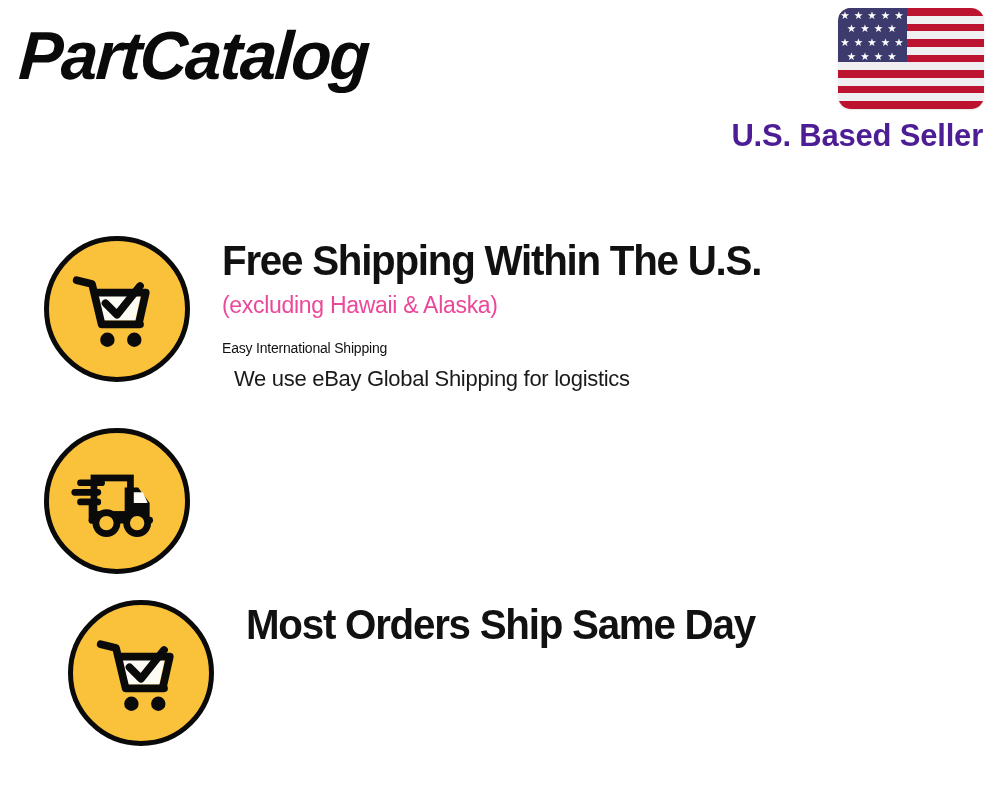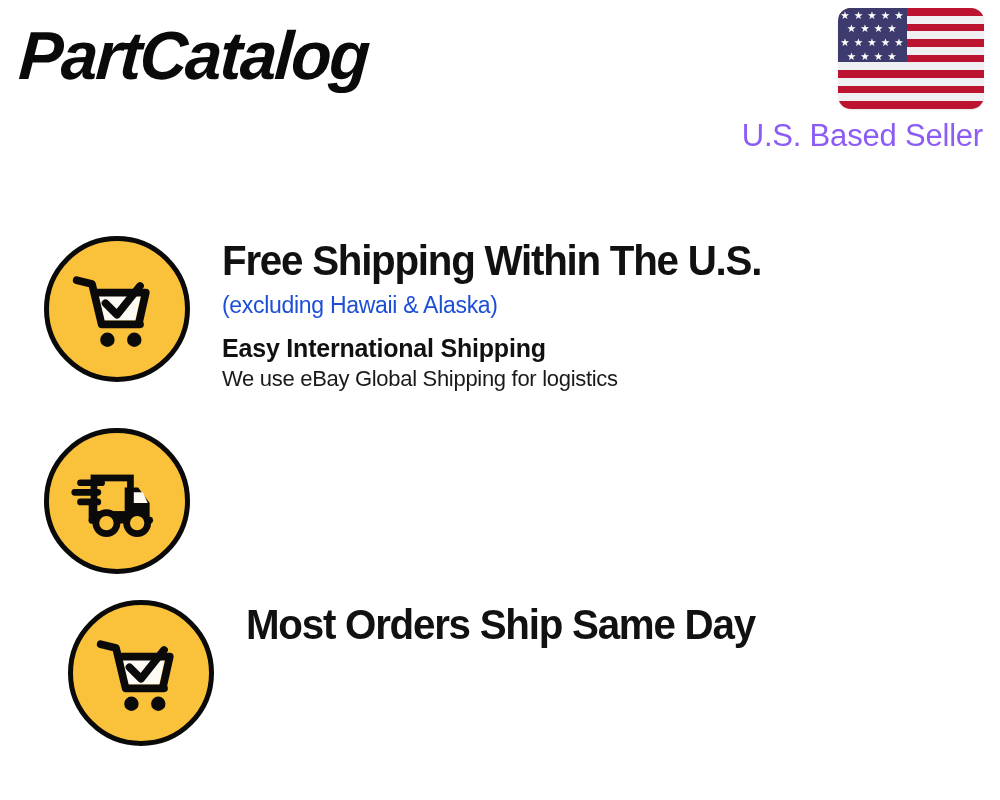--- a/index.html
+++ b/index.html
@@ -111,25 +111,25 @@
     position: absolute;
     color: #ffffff;
     font-size: 10.5px;
     line-height: 10.5px;
     transform: translate(-50%, -50%);
   }
   .seller-label {
     display: block;
     margin-top: 5px;
     font-family: "Liberation Sans", sans-serif;
-    font-weight: 400;
+    font-weight: 700;
     font-size: 31px;
     line-height: 36px;
     letter-spacing: -0.2px;
-    color: #8b5cf6;
+    color: #4c1d95;
     white-space: nowrap;
     text-align: right;
     padding-right: 1px;
   }
 
   
   .features {
     position: absolute;
     left: 0;
     top: 200px;
@@ -185,43 +185,44 @@
     white-space: nowrap;
     transform: scaleX(0.96);
     transform-origin: left center;
   }
   .feature-sub {
     font-family: "Liberation Sans", sans-serif;
     font-weight: 400;
     font-size: 23px;
     line-height: 32px;
     letter-spacing: -0.3px;
-    color: #1d4ed8;
+    color: #ec4899;
     white-space: nowrap;
     margin-top: 3px;
   }
   .feature-sub-strong {
     font-family: "Liberation Sans", sans-serif;
-    font-weight: 700;
-    font-size: 25px;
+    font-weight: 400;
+    font-size: 14px;
     line-height: 30px;
     letter-spacing: -0.2px;
     color: #111111;
     white-space: nowrap;
     margin-top: 12px;
   }
   .feature-sub-note {
     font-family: "Liberation Sans", sans-serif;
     font-weight: 400;
     font-size: 22px;
     line-height: 30px;
     letter-spacing: -0.3px;
     color: #1a1a1a;
     white-space: nowrap;
     margin-top: 1px;
+    margin-left: 12px;
   }
 </style>
 </head>
 <body>
 
 <div class="banner">
 
   <div class="header">
 
     <div class="brand-logo">

